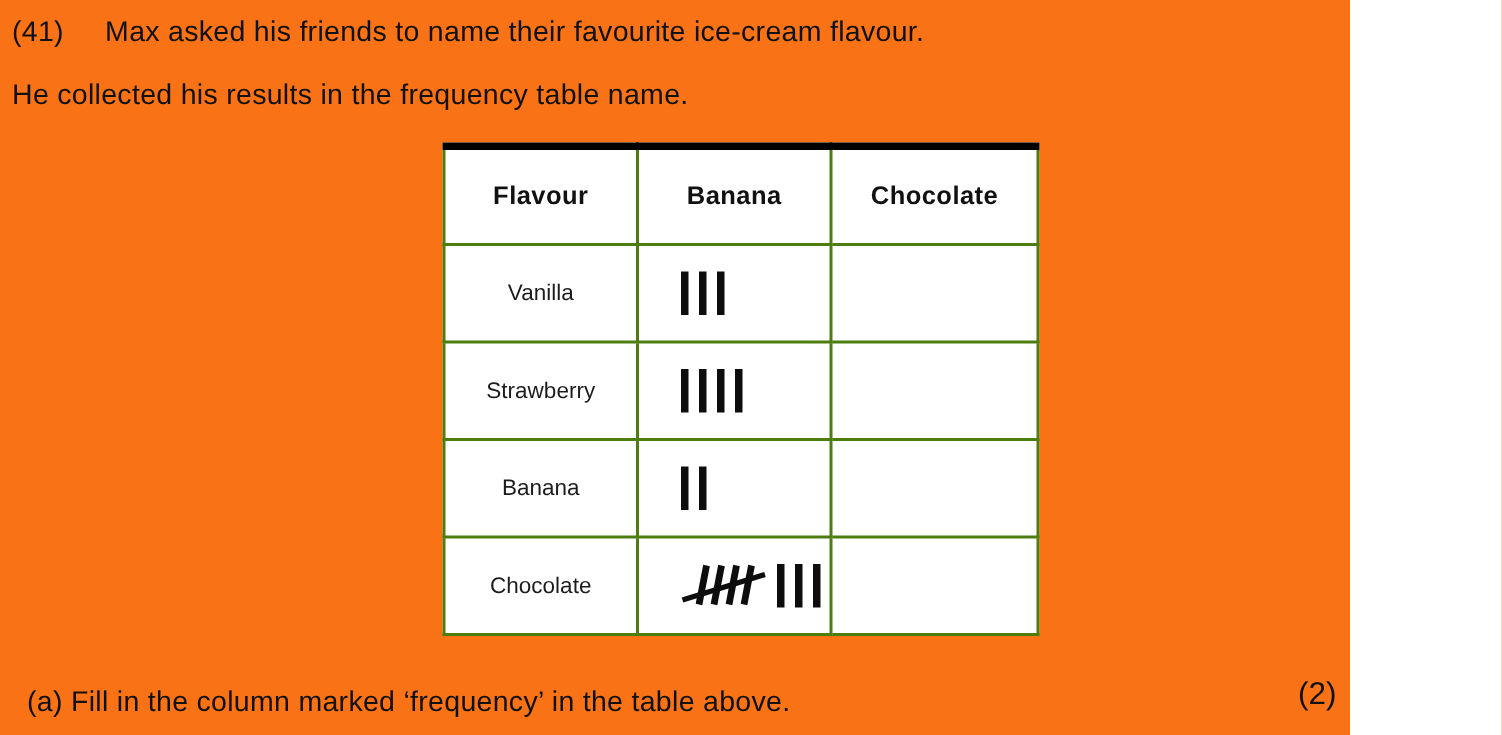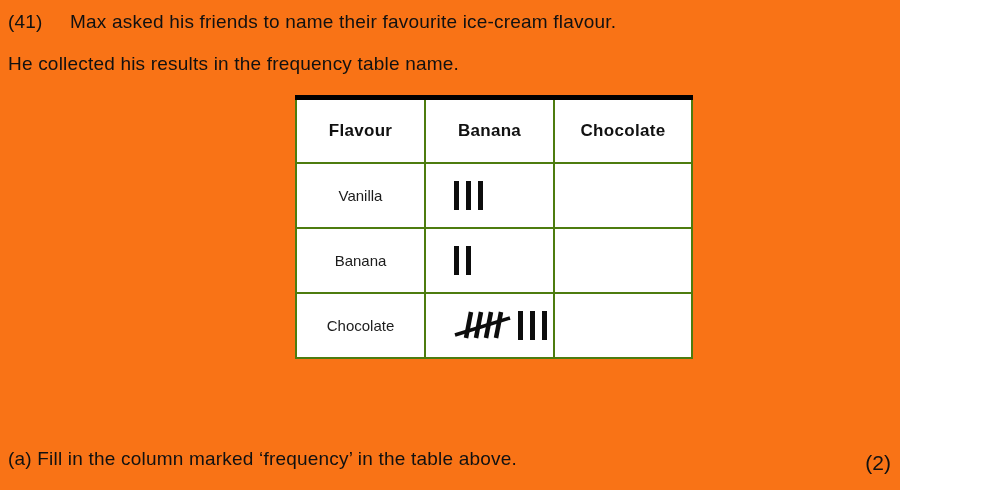--- a/index.html
+++ b/index.html
@@ -81,21 +81,21 @@
     vertical-align: middle;
   }
   .gate {
     vertical-align: middle;
     margin-right: 6px;
   }
   .part-a {
     position: absolute;
     left: 8px;
     top: 448px;
-    margin: 0;
+    margin: 10px;
     font-size: 19px;
     letter-spacing: 0.2px;
     white-space: nowrap;
   }
   .marks {
     position: absolute;
     right: 9px;
     top: 451px;
     font-size: 21px;
   }
@@ -125,20 +125,25 @@
         <th>Chocolate</th>
       </tr>
     </thead>
     <tbody>
       <tr>
         <td class="flavour-cell">Vanilla</td>
         <td class="tally-cell"><span class="tally"><span class="tbar"></span><span class="tbar"></span><span class="tbar"></span></span></td>
         <td class="frequency-cell"></td>
       </tr>
       <tr>
+        <td class="flavour-cell">Strawberry</td>
+        <td class="tally-cell"><span class="tally"><span class="tbar"></span><span class="tbar"></span><span class="tbar"></span><span class="tbar"></span></span></td>
+        <td class="frequency-cell"></td>
+      </tr>
+      <tr>
         <td class="flavour-cell">Banana</td>
         <td class="tally-cell"><span class="tally"><span class="tbar"></span><span class="tbar"></span></span></td>
         <td class="frequency-cell"></td>
       </tr>
       <tr>
         <td class="flavour-cell">Chocolate</td>
         <td class="tally-cell"><span class="tally"><svg class="gate" width="58" height="34" viewBox="0 0 58 34" aria-hidden="true">
                 <line x1="17" y1="4" x2="12" y2="30" stroke="#0d0d0d" stroke-width="4.5"></line>
                 <line x1="27" y1="4" x2="22" y2="30" stroke="#0d0d0d" stroke-width="4.5"></line>
                 <line x1="37" y1="4" x2="32" y2="30" stroke="#0d0d0d" stroke-width="4.5"></line>

